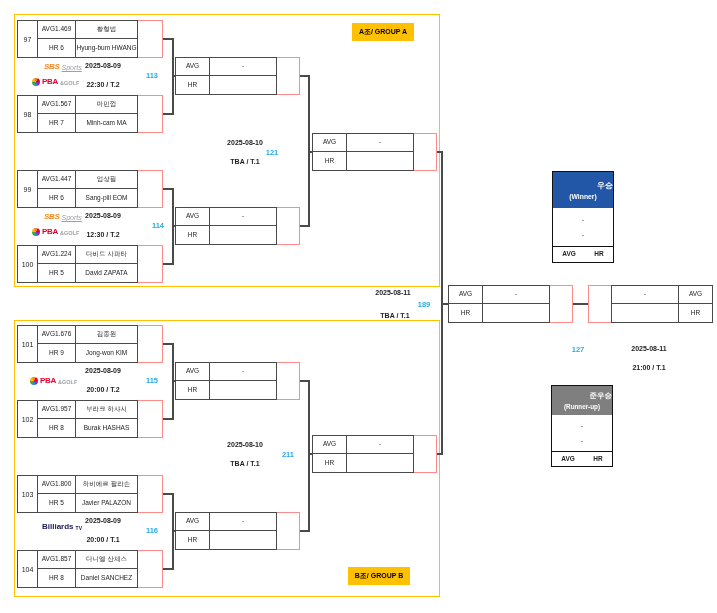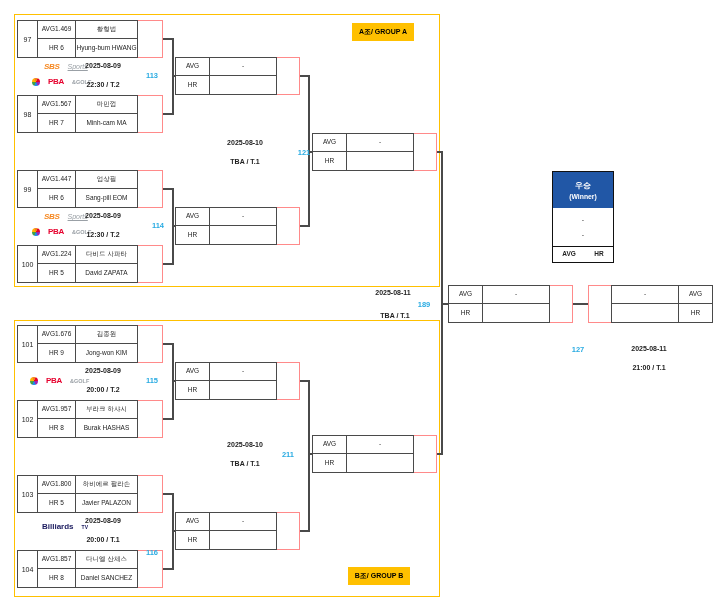--- a/index.html
+++ b/index.html
@@ -42,35 +42,35 @@
           border:1.5px solid #FF8A8A; }
   .tr { left:121px; width:25px; border-left:none; }
   .tr2 { left:102px; width:23px; border-left:none; }
   .tl2 { left:0; width:23px; border-right:none; }
 
   
   .idate, .itime { position:absolute; width:90px; text-align:center; font-size:7px; font-weight:700; color:#222; }
   .mno { position:absolute; width:24px; text-align:center; font-size:7.5px; font-weight:700; color:#29ABE2; }
 
   
-  .logo { position:absolute; display:flex; align-items:center; gap:8px; white-space:nowrap; }
+  .logo { position:absolute; display:flex; align-items:flex-end; gap:2px; white-space:nowrap; }
   .sbs-txt { font-size:8px; font-weight:700; font-style:italic; color:#F6871F; letter-spacing:-0.3px; }
   .sbs-sub { font-size:7px; font-style:italic; color:#9aa0a6; text-decoration:underline; }
   .peacock { width:8px; height:8px; border-radius:50%;
              background:conic-gradient(from -90deg,#ffb400 0 60deg,#f47e20 0 120deg,#e6002d 0 180deg,#9b26b6 0 240deg,#1e88e5 0 300deg,#43a047 0 360deg); }
   .pba-txt { font-size:8px; font-weight:800; color:#E6002D; letter-spacing:-0.3px; }
   .pba-sub { font-size:5.5px; color:#9aa0a6; font-weight:600; }
   .btv-txt { font-size:8px; font-weight:800; color:#1a1a5e; }
   .btv-sup { font-size:5px; font-weight:700; color:#1a1a5e; vertical-align:super; }
 
   
   .prize { position:absolute; width:62px; box-sizing:border-box; border:1.8px solid #111; background:#fff; }
   .phead { color:#fff; font-weight:700; text-align:center; display:flex; flex-direction:column;
            justify-content:center; gap:2px; }
-  .phead .k { font-size:8px; } .phead .e { font-size:6.8px; }
+  .phead .k { font-size:8px;text-align:right; } .phead .e { font-size:6.8px; }
   .pbody { display:flex; flex-direction:column; justify-content:space-evenly; align-items:center;
            font-size:7px; color:#222; }
   .pfoot { border-top:1.4px solid #111; display:flex; justify-content:space-around; align-items:center;
            font-weight:700; font-size:6.5px; }
 </style>
 </head>
 <body>
 
 <div id="stage">
 
@@ -293,38 +293,38 @@
     <span class="peacock"></span>
     <span class="pba-txt">PBA</span>
     <span class="pba-sub">&amp;GOLF</span>
   </div>
   <div class="idate" style="left:58px; top:212px;">2025-08-09</div>
   <div class="itime" style="left:58px; top:231px;">12:30 / T.2</div>
   <div class="mno" style="left:140px; top:221px;text-align:right;">114</div>
 
   <div class="idate" style="left:200px; top:139px;">2025-08-10</div>
   <div class="itime" style="left:200px; top:158px;">TBA / T.1</div>
-  <div class="mno" style="left:292px; top:148px;">121</div>
+  <div class="mno" style="left:260px; top:148px;">121</div>
 
   <div class="logo" style="left:30px; top:376px;">
     <span class="peacock"></span>
     <span class="pba-txt">PBA</span>
     <span class="pba-sub">&amp;GOLF</span>
   </div>
   <div class="idate" style="left:58px; top:367px;">2025-08-09</div>
   <div class="itime" style="left:58px; top:386px;">20:00 / T.2</div>
   <div class="mno" style="left:140px; top:376px;">115</div>
 
   <div class="logo" style="left:42px; top:522px;">
     <span class="btv-txt">Billiards</span>
       <span class="btv-sup">TV</span>
   </div>
   <div class="idate" style="left:58px; top:517px;">2025-08-09</div>
   <div class="itime" style="left:58px; top:536px;">20:00 / T.1</div>
-  <div class="mno" style="left:140px; top:548px;">116</div>
+  <div class="mno" style="left:140px; top:526px;">116</div>
 
   <div class="idate" style="left:200px; top:441px;">2025-08-10</div>
   <div class="itime" style="left:200px; top:460px;">TBA / T.1</div>
   <div class="mno" style="left:276px; top:450px;">211</div>
 
   <div class="idate" style="left:348px; top:289px;">2025-08-11</div>
   <div class="mno" style="left:412px; top:300px;">189</div>
   <div class="itime" style="left:350px; top:312px;">TBA / T.1</div>
 
   <div class="mno" style="left:566px; top:345px;">127</div>
@@ -339,14 +339,28 @@
     <div class="pbody" style="height:38px;">
       <div>-</div>
       <div>-</div>
     </div>
     <div class="pfoot" style="height:13px;">
       <span>AVG</span>
       <span>HR</span>
     </div>
   </div>
 
+  <div class="prize" style="left:551px; top:385px; height:82px;">
+    <div class="phead" style="background:#7F7F7F; height:29px;">
+      <div class="k" style="font-size:7.5px;">준우승</div>
+      <div class="e" style="font-size:6.3px;">(Runner-up)</div>
+    </div>
+    <div class="pbody" style="height:36px;">
+      <div>-</div>
+      <div>-</div>
+    </div>
+    <div class="pfoot" style="height:12px;">
+      <span>AVG</span>
+      <span>HR</span>
+    </div>
+  </div>
 
 </div>
 
 </body></html>

